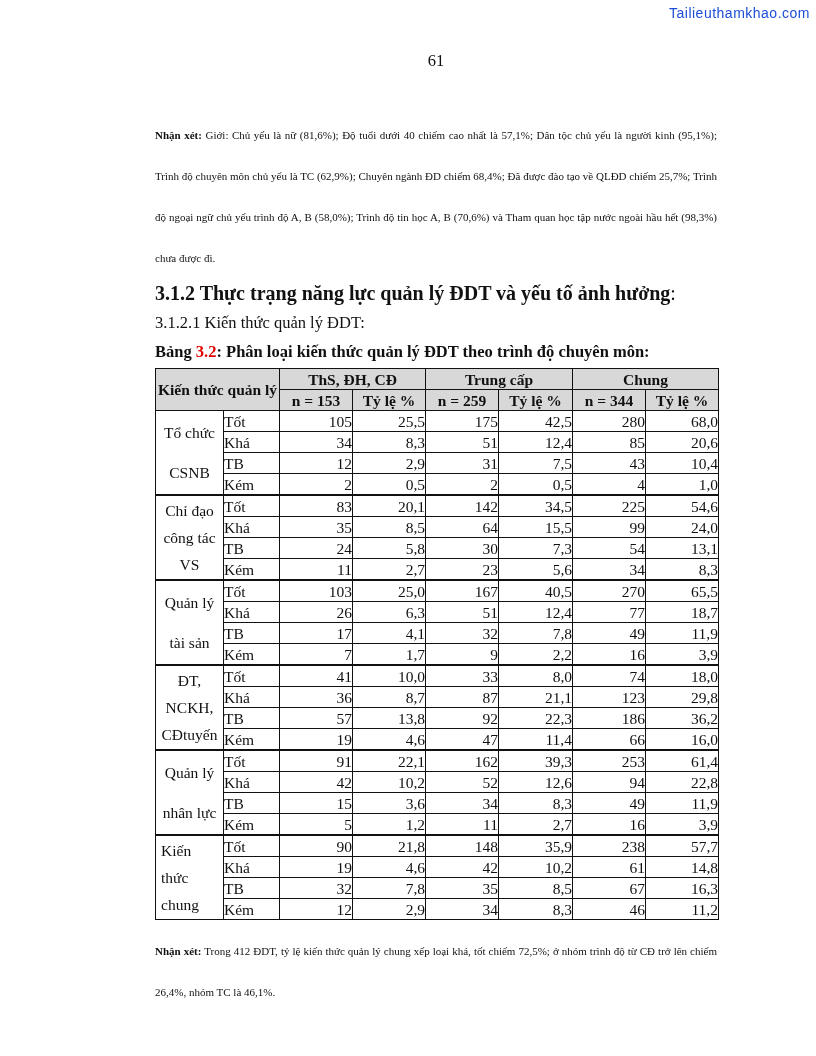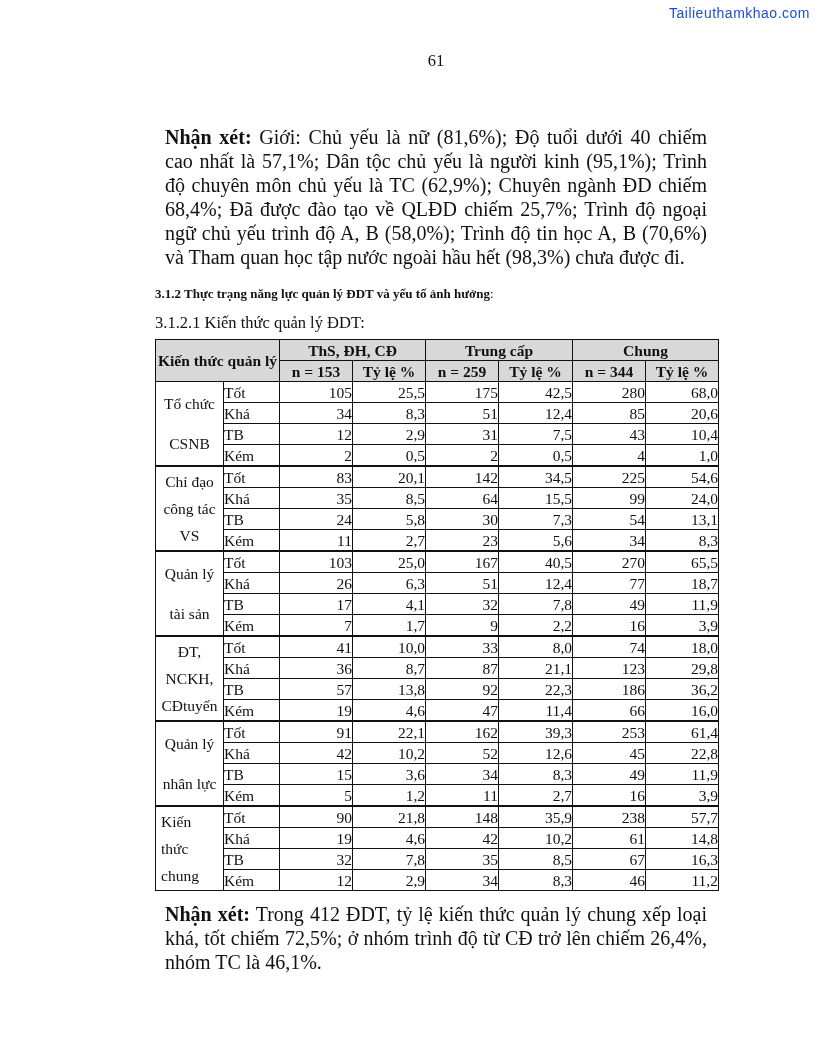--- a/index.html
+++ b/index.html
@@ -32,28 +32,28 @@
     font-size: 16.5px;
     line-height: 22px;
   }
   .content {
     position: absolute;
     top: 115px;
     left: 155px;
     width: 562px;
   }
   .para {
-    font-size: 20px;
-    line-height: 24px;
+    font-size: 11px;
+    line-height: 41px;
     text-align: justify;
-    margin: 10px;
+    margin: 0;
   }
   .para .lead { font-weight: bold; }
   .heading-bold {
-    font-size: 13px;
+    font-size: 20px;
     line-height: 29px;
     font-weight: bold;
     margin: 0;
   }
   .heading-bold .colon { font-weight: normal; }
   .heading-italic {
     font-size: 16.5px;
     line-height: 29px;
     margin: 0;
   }
@@ -111,20 +111,21 @@
   <div class="page-number">61</div>
 
   <div class="content">
 
     <p class="para"><span class="lead">Nhận xét:</span><span> Giới: Chủ yếu là nữ (81,6%); Độ tuổi dưới 40 chiếm cao nhất là 57,1%; Dân tộc chủ yếu là người kinh (95,1%); Trình độ chuyên môn chủ yếu là TC (62,9%); Chuyên ngành ĐD chiếm 68,4%; Đã được đào tạo về QLĐD chiếm 25,7%; Trình độ ngoại ngữ chủ yếu trình độ A, B (58,0%); Trình độ tin học A, B (70,6%) và Tham quan học tập nước ngoài hầu hết (98,3%) chưa được đi.</span></p>
 
     <p class="heading-bold"><span>3.1.2 Thực trạng năng lực quản lý ĐDT và yếu tố ảnh hưởng</span><span class="colon">:</span></p>
 
     <p class="heading-italic">3.1.2.1 Kiến thức quản lý ĐDT:</p>
 
+    <p class="table-caption"><span>Bảng </span><span class="cap-num" style="color: rgb(224, 0, 0);">3.2</span><span>: Phân loại kiến thức quản lý ĐDT theo trình độ chuyên môn:</span></p>
 
     <table class="data-table">
       <colgroup>
         <col style="width:68px">
           <col style="width:56px">
         <col style="width:73px">
           <col style="width:73px">
         <col style="width:73px">
           <col style="width:74px">
         <col style="width:73px">
@@ -304,21 +305,21 @@
             <td class="num">39,3</td>
             <td class="num">253</td>
             <td class="num">61,4</td>
           </tr>
           <tr>
             <td class="row-label">Khá</td>
             <td class="num">42</td>
             <td class="num">10,2</td>
             <td class="num">52</td>
             <td class="num">12,6</td>
-            <td class="num">45</td>
+            <td class="num">94</td>
             <td class="num">22,8</td>
           </tr>
           <tr>
             <td class="row-label">TB</td>
             <td class="num">15</td>
             <td class="num">3,6</td>
             <td class="num">34</td>
             <td class="num">8,3</td>
             <td class="num">49</td>
             <td class="num">11,9</td>

